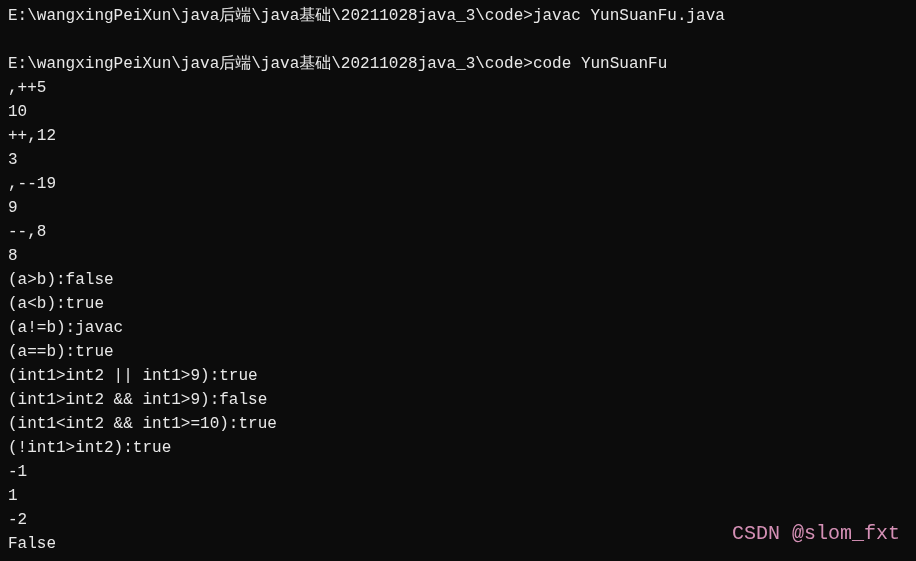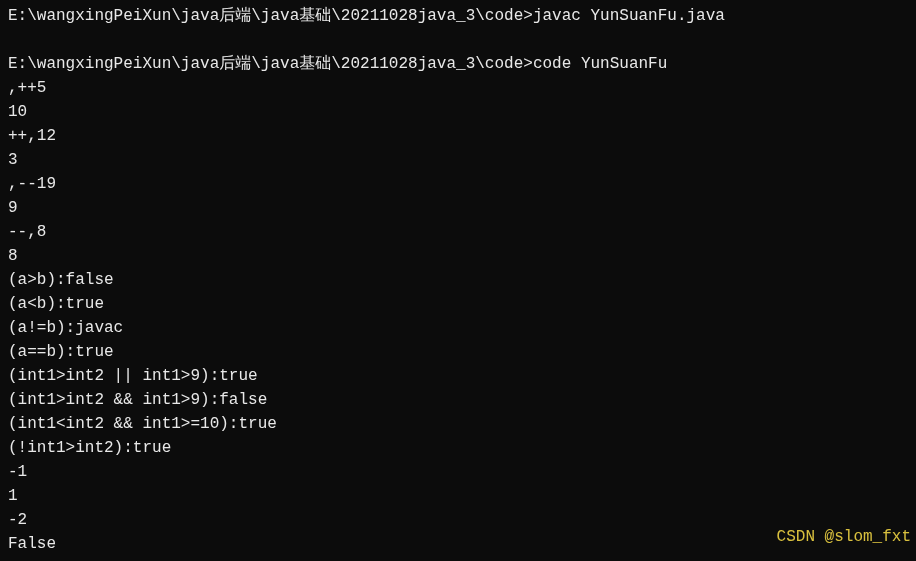--- a/index.html
+++ b/index.html
@@ -19,23 +19,23 @@
       position: relative;
       overflow: hidden;
     }
     .terminal-line {
       white-space: pre;
       display: block;
     }
     .watermark {
       position: absolute;
       bottom: 12px;
-      right: 5px;
-      color: #fde047;
-      font-size: 16px;
+      right: 16px;
+      color: #f9a8d4;
+      font-size: 20px;
       opacity: 0.85;
     }
     .blank-line {
       height: 24px;
     }
   </style>
 </head>
 <body>
 
 <div class="terminal-line"><span>E:\wangxingPeiXun\java后端\java基础\20211028java_3\code&gt;</span><span>javac YunSuanFu.java</span></div>

